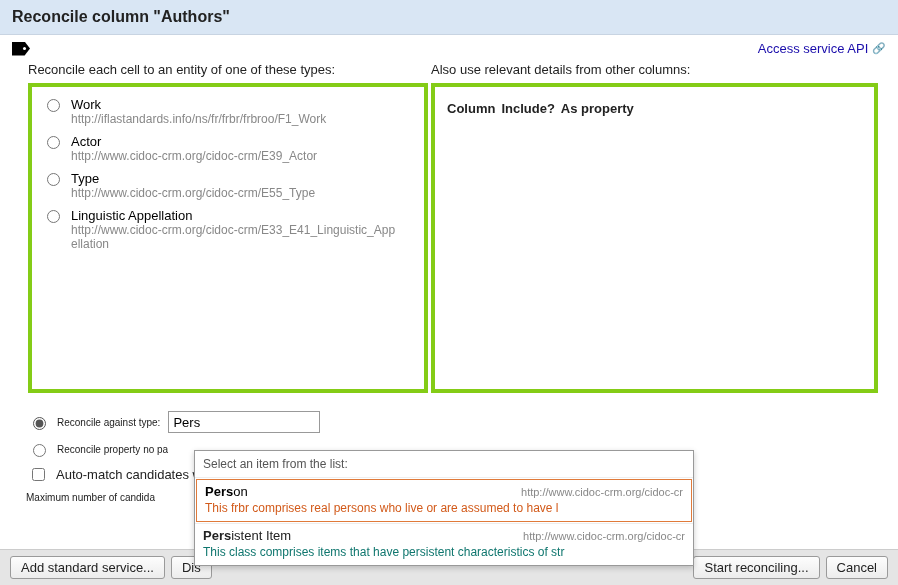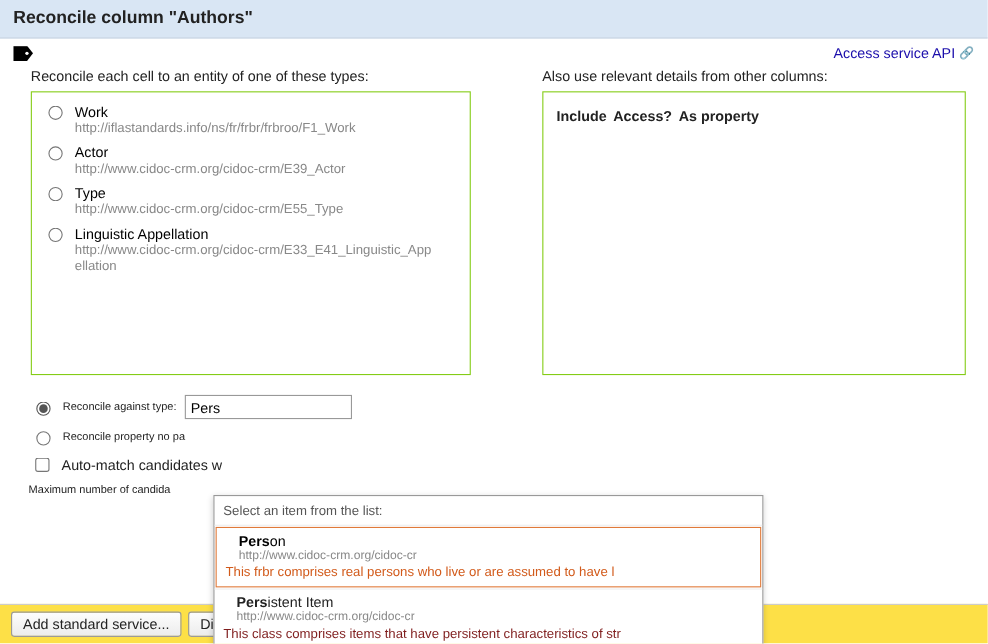--- a/index.html
+++ b/index.html
@@ -24,52 +24,52 @@
     position: relative;
   }
   .tag-icon::after {
     content: ""; position: absolute; right: 4px; top: 5px;
     width: 3px; height: 3px; background: #fff; border-radius: 50%;
   }
   .api-link { color: #1a0dab; font-size: 13px; cursor: pointer; display: inline-flex; align-items: center; gap: 4px; text-align: center; }
   .link-icon { font-size: 11px; color: #444; }
 
   .columns-row {
-    display: flex; gap: 28px; padding: 6px 20px 10px 28px;
+    display: flex; gap: 3px; padding: 6px 20px 10px 28px;
   }
   .col-left { width: 400px; }
-  .col-right { flex: 1; margin-left: 37px; }
+  .col-right { flex: 1; }
 
   .col-heading { font-size: 13px; margin-bottom: 6px; }
 
   .panel {
-    border: 1px solid #84cc16; background: #fff; padding: 10px 10px;
-    height: 258px; overflow: hidden;
+    border: 4px solid #84cc16; background: #fff; padding: 10px 10px;
+    height: 310px; overflow: hidden;
   }
 
   .type-option { display: flex; align-items: flex-start; gap: 8px; margin-bottom: 8px; }
   .type-option input[type=radio] { margin-top: 2px; }
   .type-label { font-size: 13px; color: #000; }
   .type-uri { font-size: 12px; color: #888; max-width: 330px; word-break: break-all; }
 
   .panel-header { font-size: 13px; font-weight: bold; padding: 4px 2px 6px 2px; display: flex; gap: 6px;}
   
   .below-panels { padding: 0 20px 0 28px; }
 
   .radio-row { display: flex; align-items: center; gap: 8px; margin: 8px 0; }
   .radio-row input[type=radio] { }
   .radio-row label { font-size: 10px; }
   .check-row { display: flex; align-items: center; gap: 8px; margin: 8px 0; }
   .type-input { width: 152px; height: 22px; border: 1px solid #999; padding: 2px 4px; font-size: 13px; }
 
   .bottom-bar {
     position: absolute; left: 0; right: 0; bottom: 0;
-    background: #fde047; border-top: 1px solid #ccc;
+    background: #e5e5e5; border-top: 1px solid #ccc;
     padding: 6px 10px;
-    display: flex; align-items: center; justify-content: flex-start;
+    display: flex; align-items: center; justify-content: space-between;
   }
   .btn {
     background: linear-gradient(#fdfdfd, #ececec);
     border: 1px solid #9a9a9a; border-radius: 3px;
     padding: 3px 10px; font-size: 13px; cursor: pointer;
     color: #222;
   }
   .btn-group { display: flex; gap: 6px; }
 
   
@@ -87,30 +87,30 @@
   .ac-item {
     padding: 4px 8px 6px 8px;
   }
   .ac-item.highlight {
     border: 1px solid #e07a3a;
     margin: 1px;
     color: #d25a1a;
   }
   .ac-item-head {
     display: flex; justify-content: space-between; align-items: baseline;
-    white-space: nowrap; overflow: hidden; flex-direction: column;
+    white-space: nowrap; overflow: hidden;
   }
   .ac-item-name { font-size: 13px; color: inherit; }
   .ac-item.highlight .ac-item-name { color: #000; }
   .ac-item-name .bold { font-weight: bold; }
   .ac-item-uri { font-size: 11px; color: #888; overflow: hidden; text-overflow: clip; margin-left: 12px; flex: 1; text-align: right;}
   .ac-item-desc {
     font-size: 12px; margin-top: 2px;
     white-space: nowrap; overflow: hidden; text-overflow: clip;
-    color: #7f1d1d;
+    color: #0f766e;
   }
   .ac-item.highlight .ac-item-desc { color: #d25a1a; }
   .ac-item + .ac-item { border-top: 1px solid #eee; }
 </style>
 </head>
 <body>
 
 <div class="header-bar">
   <span class="header-title">Reconcile column "Authors"</span>
 </div>
@@ -156,22 +156,22 @@
       <div class="type-uri">http://www.cidoc-crm.org/cidoc-crm/E33_E41_Linguistic_Appellation</div>
     </div>
           </div>
         </div>
     </div>
   </div>
   <div class="col-right">
     <div class="col-heading">Also use relevant details from other columns:</div>
     <div class="panel">
       <div class="panel-header">
-        <span>Include</span>
-        <span>Access?</span>
+        <span>Column</span>
+        <span>Include?</span>
         <span>As property</span>
       </div>
     </div>
   </div>
 </div>
 
 <div class="below-panels">
   <div class="radio-row">
     <input type="radio" checked="" style="accent-color: rgb(85, 85, 85);">
     <label>Reconcile against type:</label>

